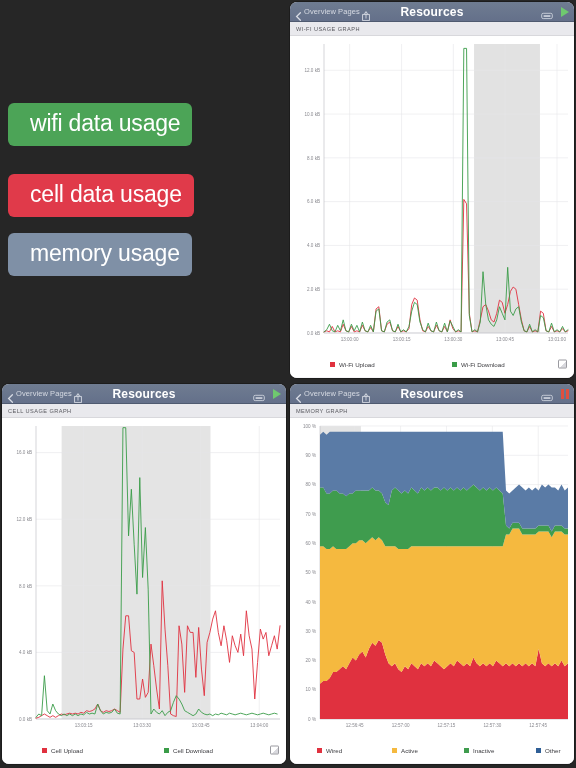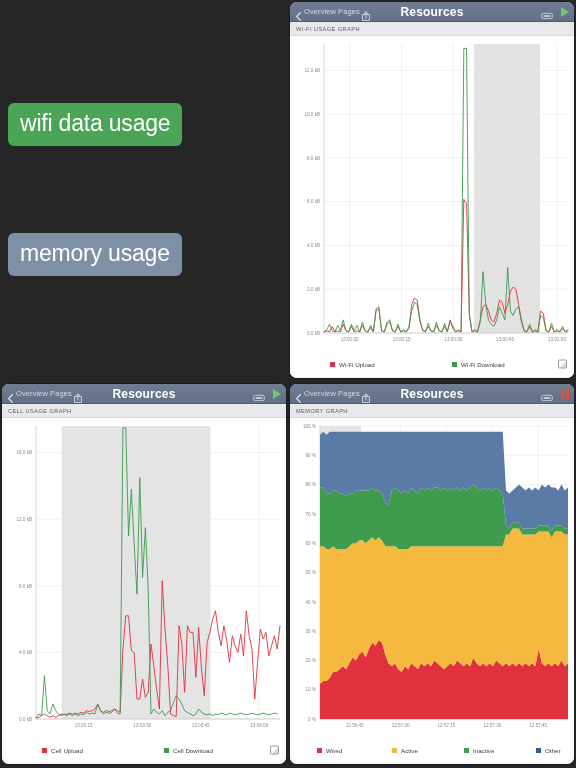--- a/index.html
+++ b/index.html
@@ -13,21 +13,21 @@
 
   
   .labels { position: absolute; left: 0; top: 0; width: 288px; height: 384px; }
   .pill {
     position: absolute;
     left: 8px;
     border-radius: 6px;
     color: #ffffff;
     font-size: 23px;
     line-height: 1;
-    padding: 9px 12px 11px 12px;
+    padding: 9px 12px 11px 22px;
     white-space: nowrap;
     letter-spacing: -0.2px;
   }
   .pill-wifi   { top: 103px; background: #4ca457; }
   .pill-cell   { top: 174px; background: #e03a4a; }
   .pill-memory { top: 233px; background: #7f90a6; }
 
   
   .panel {
     position: absolute;
@@ -127,20 +127,21 @@
   .grid-l { stroke: #e6e6ea; stroke-width: 0.6; }
   .axis-l { stroke: #b9b9bf; stroke-width: 0.6; }
 </style>
 </head>
 <body>
 
 <div class="stage">
 
   <div class="labels">
     <div class="pill pill-wifi" style="background: rgb(76, 164, 87);">wifi data usage</div>
+    <div class="pill pill-cell" style="background: rgb(224, 58, 74);">cell data usage</div>
     <div class="pill pill-memory" style="background: rgb(127, 144, 166);">memory usage</div>
   </div>
 
   <div class="panel panel-wifi">
     <div class="toolbar">
       <div class="tb-left">
         <span class="chev">
           <svg viewBox="0 0 7 9" width="7" height="9">
               <path d="M5.4 0.8 L1.6 4.5 L5.4 8.2" fill="none" stroke="#d6dae3" stroke-width="1.3" stroke-linecap="round"></path>
             </svg>

